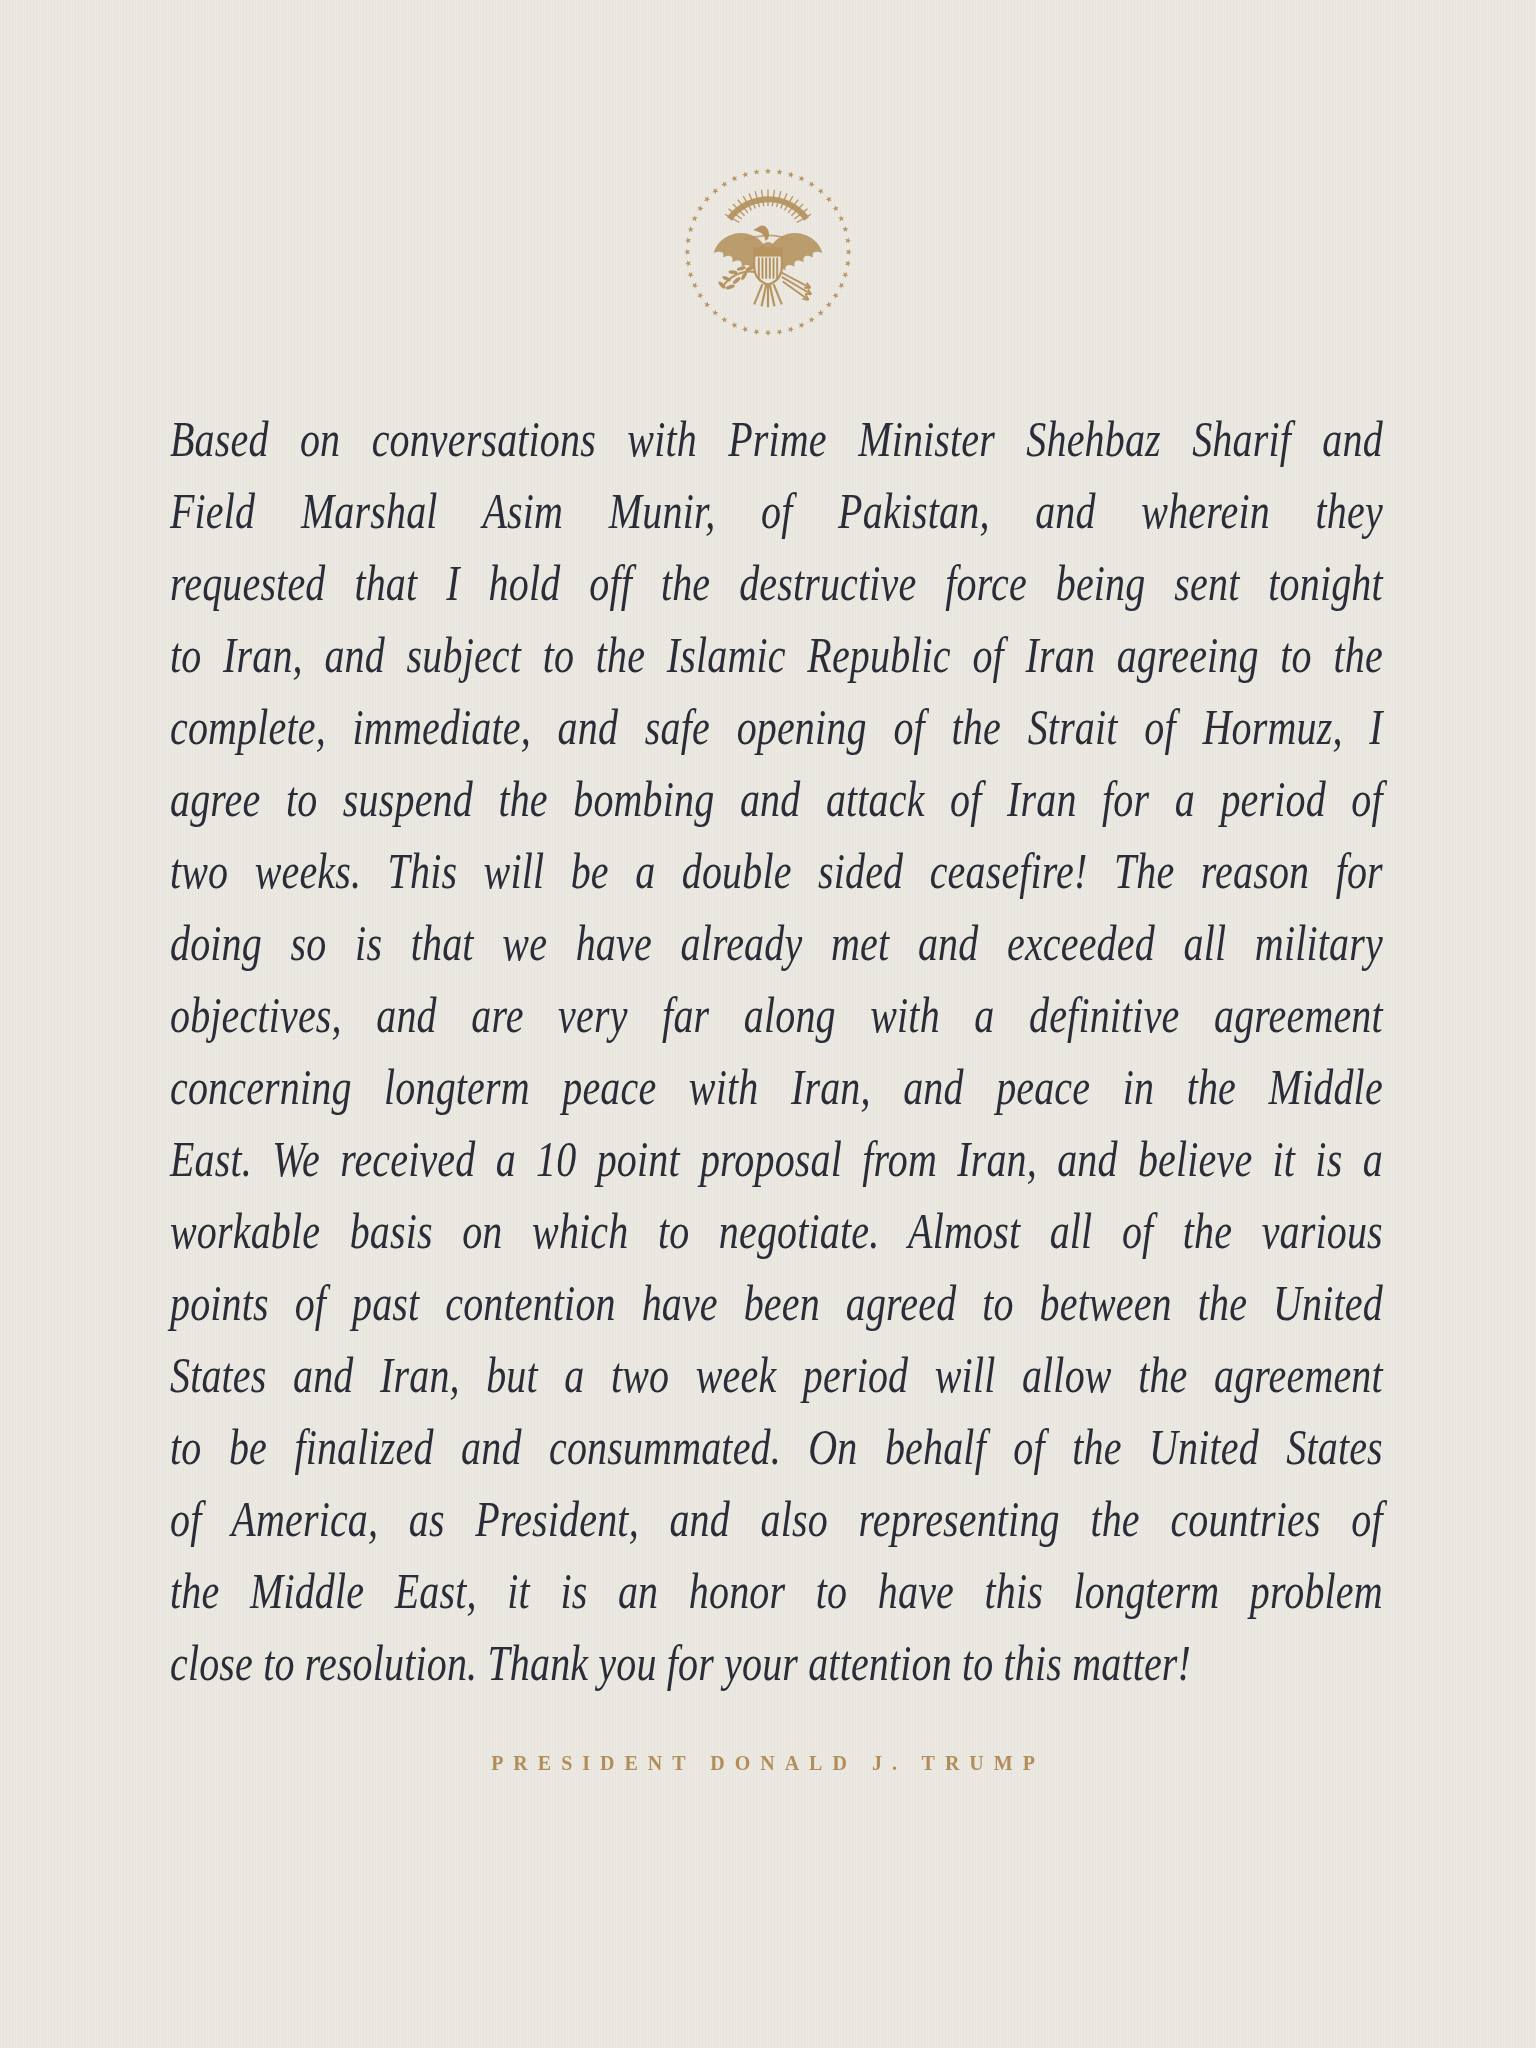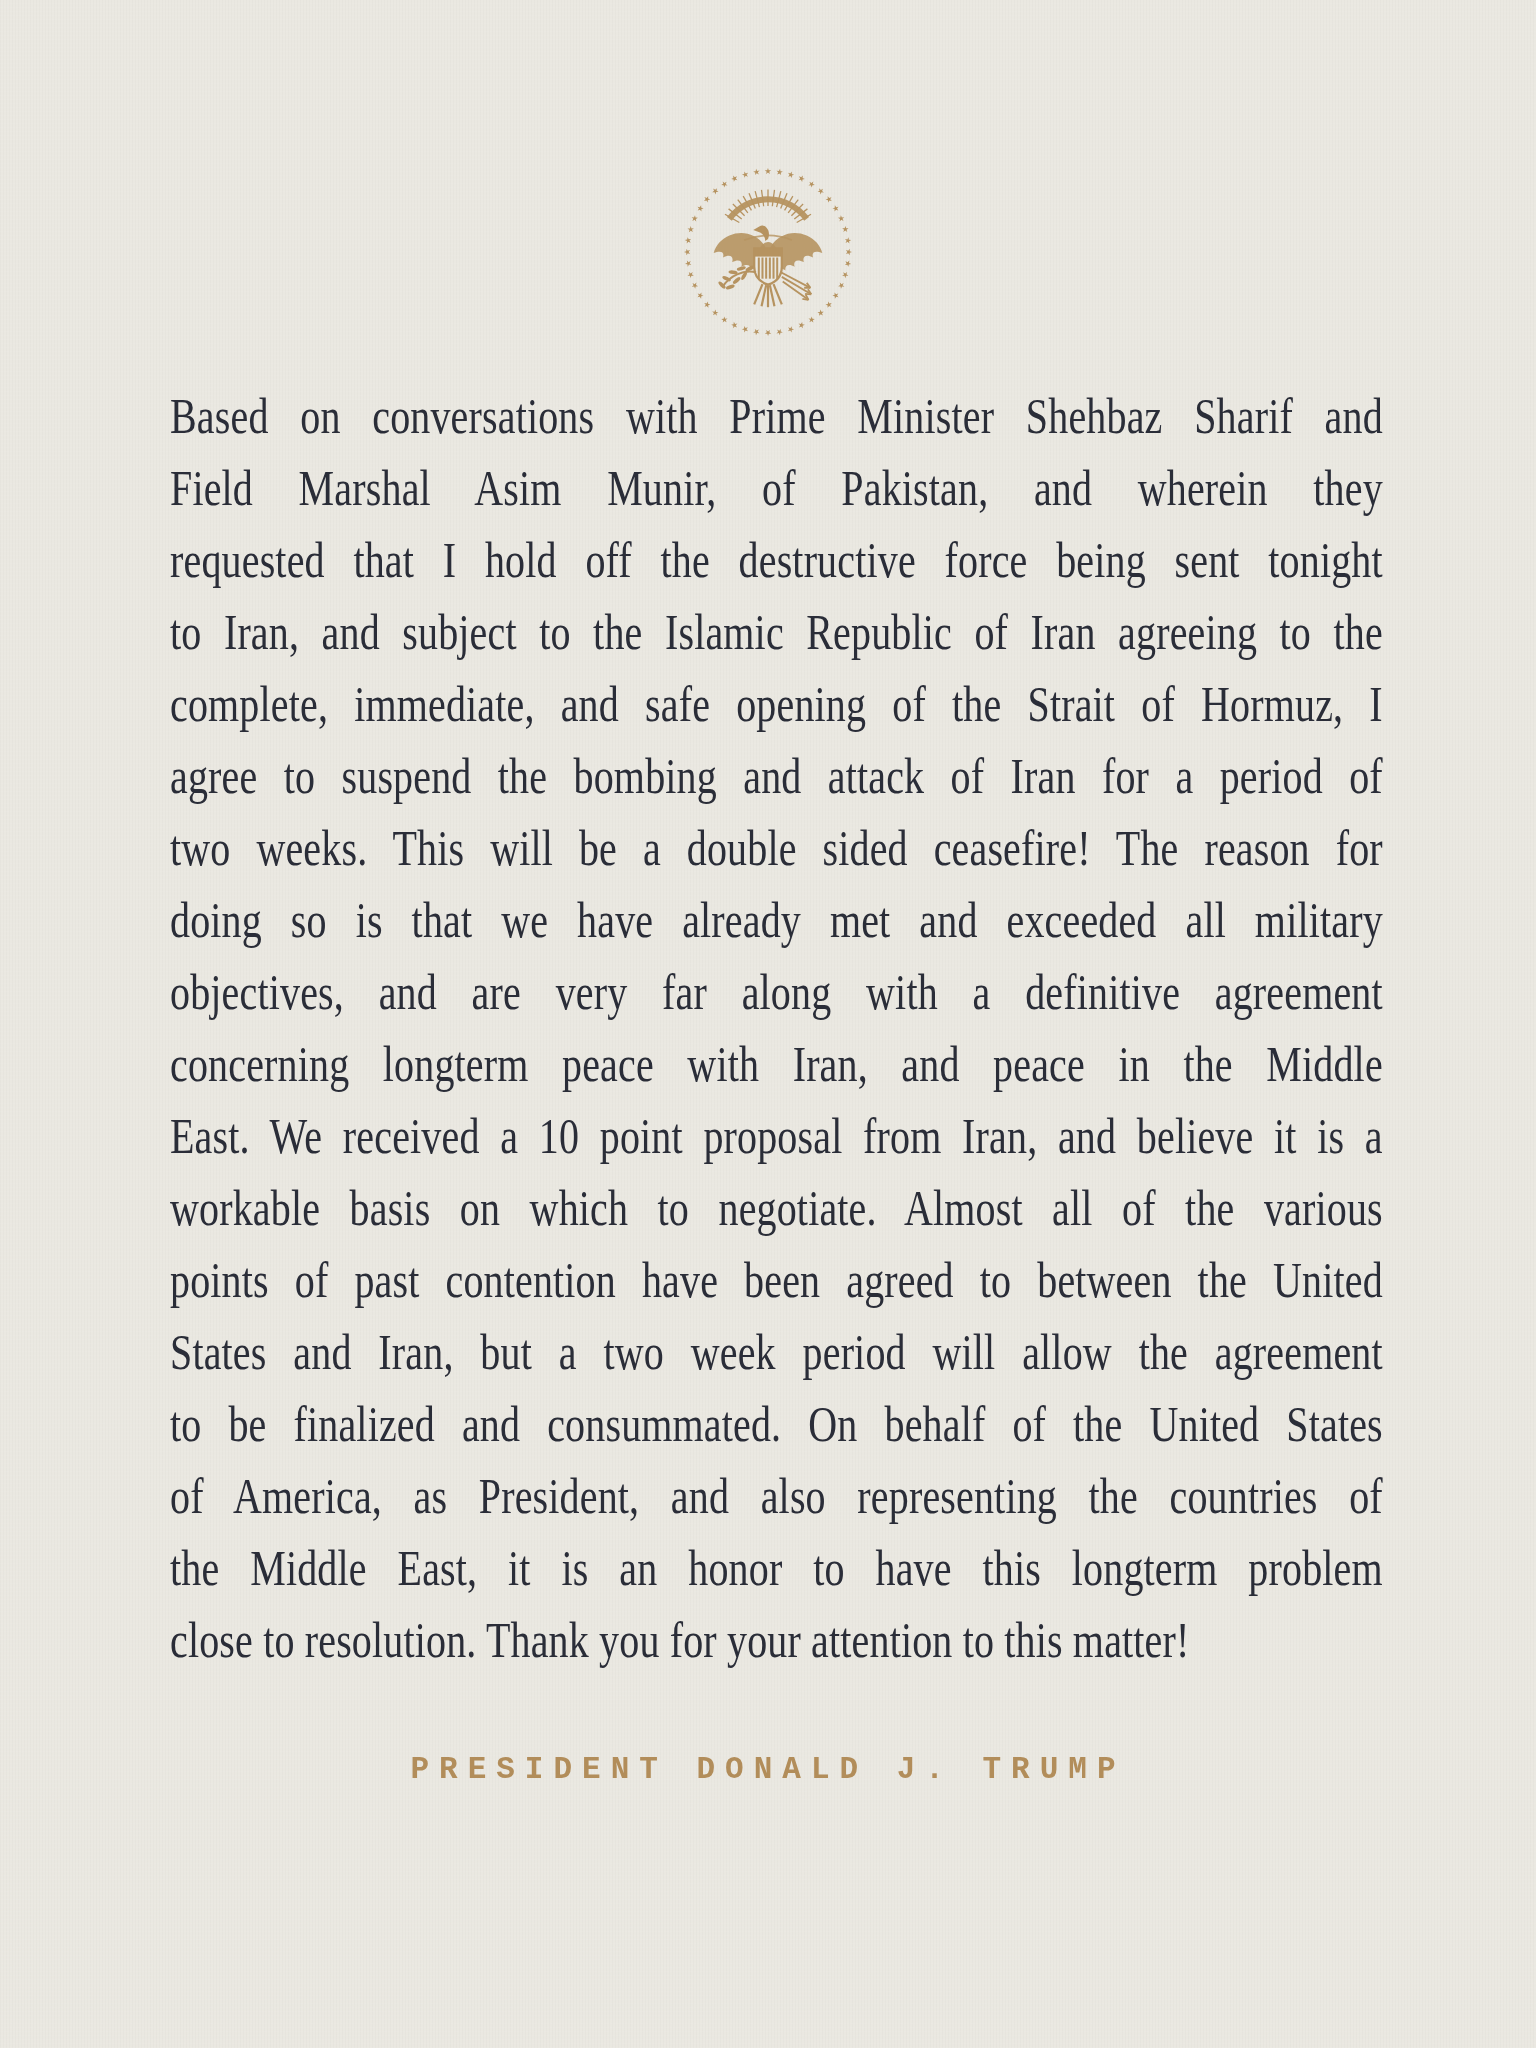--- a/index.html
+++ b/index.html
@@ -27,22 +27,23 @@
     position:absolute;
     top:160px;left:0;right:0;
     display:flex;justify-content:center;
   }
   .seal{
     width:184px;height:184px;
     color:var(--seal-gold);
   }
   .statement{
     position:absolute;
-    left:170px;top:380px;
+    left:170px;top:403px;
     width:1213px;
+    font-style:italic;
   }
   .statement-inner{
     width:1516px;
     transform:scale(0.8,1);
     transform-origin:0 0;
   }
   .line{
     font-size:50px;
     line-height:72px;
     color:var(--ink);
@@ -51,23 +52,23 @@
     white-space:normal;
     letter-spacing:0.2px;
   }
   .line.last{
     text-align-last:left;
   }
   .signature{
     position:absolute;
     top:1752px;left:0;right:0;
     text-align:center;
-    font-family:Liberation Mono, monospace;
+    font-family:Liberation Serif, serif;
     font-weight:bold;
-    font-size:31px;
+    font-size:20px;
     letter-spacing:10px;
     color:var(--gold);
   }
 </style>
 </head>
 <body>
 
 <div class="page">
 
   <div class="seal-wrap">

